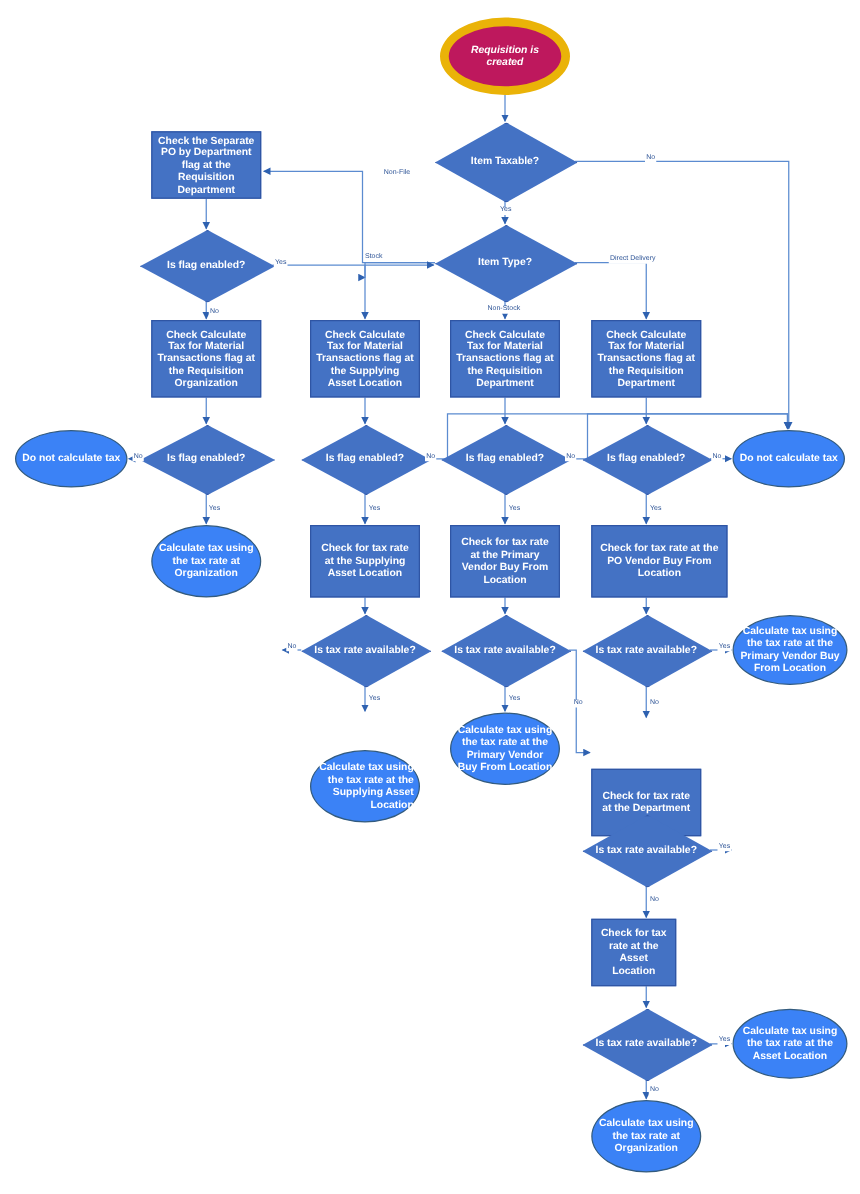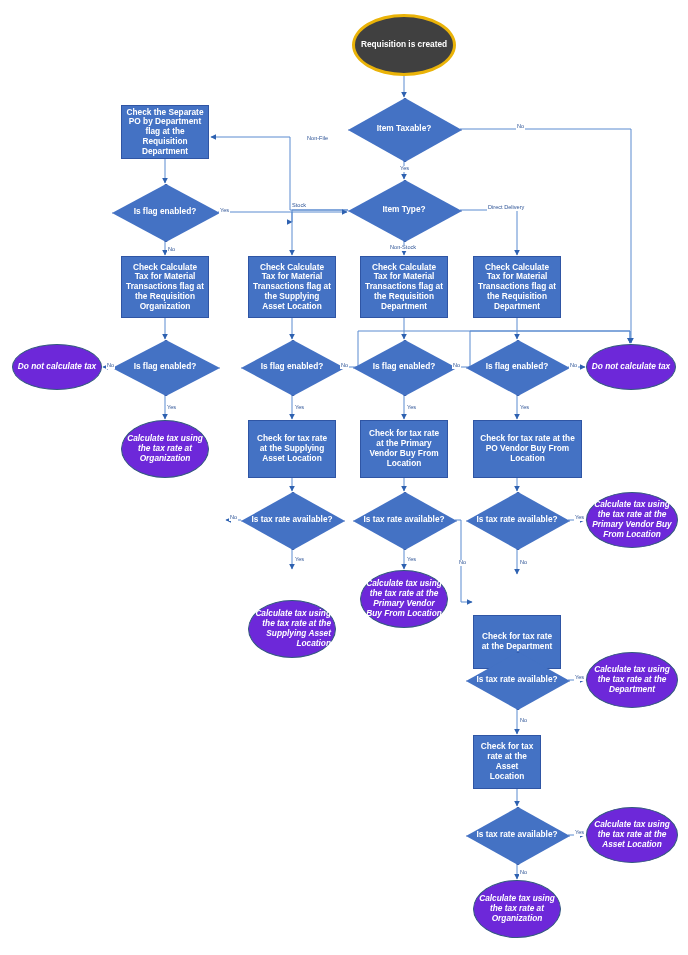--- a/index.html
+++ b/index.html
@@ -9,27 +9,27 @@
     width:688px;height:955px;overflow:hidden;position:relative;
   }
   #canvas{position:relative;width:688px;height:955px;}
   svg#wires{position:absolute;left:0;top:0;width:688px;height:955px;overflow:visible;}
 
   .node{position:absolute;box-sizing:border-box;display:flex;align-items:center;justify-content:center;
         text-align:center;color:#ffffff;font-weight:bold;line-height:1.18;padding:2px 4px;}
   .node span{display:block;width:100%;}
 
   .n-process{background:#4472C4;border:1px solid #2F55A4;font-size:8.3px;}
-  .n-terminal{background:#6d28d9;border:1px solid #335B7E;border-radius:50%;font-size:8.3px;font-style:italic;}
+  .n-terminal{background:#3b82f6;border:1px solid #335B7E;border-radius:50%;font-size:8.3px;}
   .n-decision{background:transparent;border:0;font-size:8.3px;}
   .n-decision .dia{position:absolute;left:0;top:0;width:100%;height:100%;
        background:#4472C4;border:1px solid #2F55A4;
        clip-path:polygon(50% 0,100% 50%,50% 100%,0 50%);}
   .n-decision span{position:relative;z-index:2;}
-  .n-start{background:#404040;border:3px solid #eab308;border-radius:50%;font-size:8.3px;}
+  .n-start{background:#be185d;border:7px solid #eab308;border-radius:50%;font-size:8.3px;font-style:italic;}
 
   .elabel{position:absolute;color:#2F5597;font-size:5.6px;font-weight:normal;
           white-space:nowrap;background:#ffffff;padding:0 1px;line-height:1;}
 </style>
 </head>
 <body>
 
 <div id="canvas">
 
   <svg id="wires" viewBox="0 0 688 955">
@@ -201,23 +201,20 @@
     </div>
   <div class="node n-terminal" style="left:360px;top:570px;width:88px;height:58px;">
       <span>Calculate tax using the tax rate at the Primary Vendor Buy From Location</span>
     </div>
   <div class="node n-process" style="left:473px;top:575px;width:88px;height:54px;margin-top:40px;">
       <span>Check for tax rate at the Department</span>
     </div>
   <div class="node n-decision" style="left:466px;top:652px;width:102px;height:56px;">
       <div class="dia"></div>
       <span>Is tax rate available?</span>
-    </div>
-  <div class="node n-terminal" style="left:586px;top:652px;width:92px;height:56px;">
-      <span>Calculate tax using the tax rate at the Department</span>
     </div>
   <div class="node n-process" style="left:473px;top:735px;width:68px;height:54px;">
       <span>Check for tax rate at the Asset Location</span>
     </div>
   <div class="node n-decision" style="left:466px;top:807px;width:102px;height:56px;">
       <div class="dia"></div>
       <span>Is tax rate available?</span>
     </div>
   <div class="node n-terminal" style="left:586px;top:807px;width:92px;height:56px;">
       <span>Calculate tax using the tax rate at the Asset Location</span>

